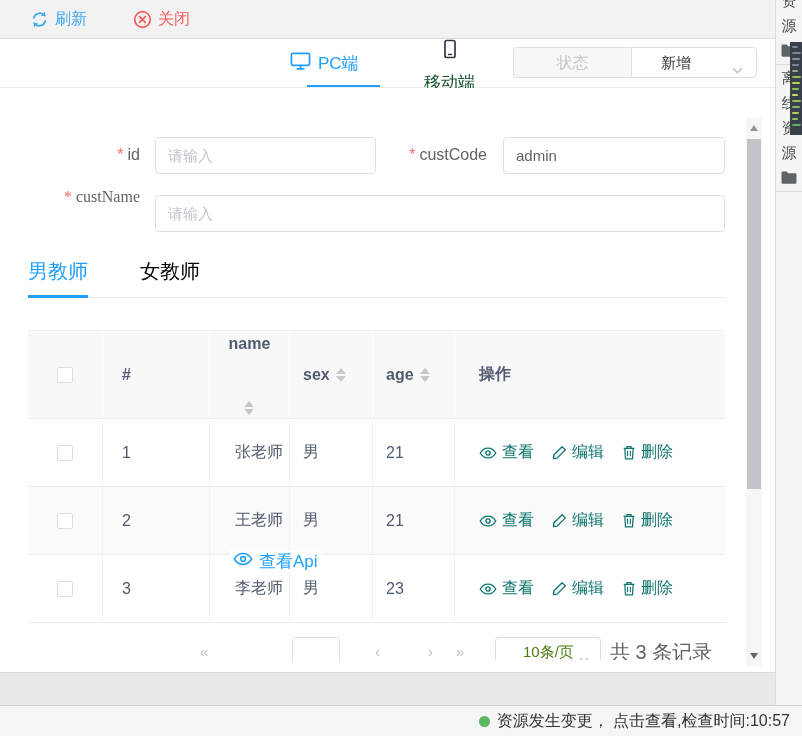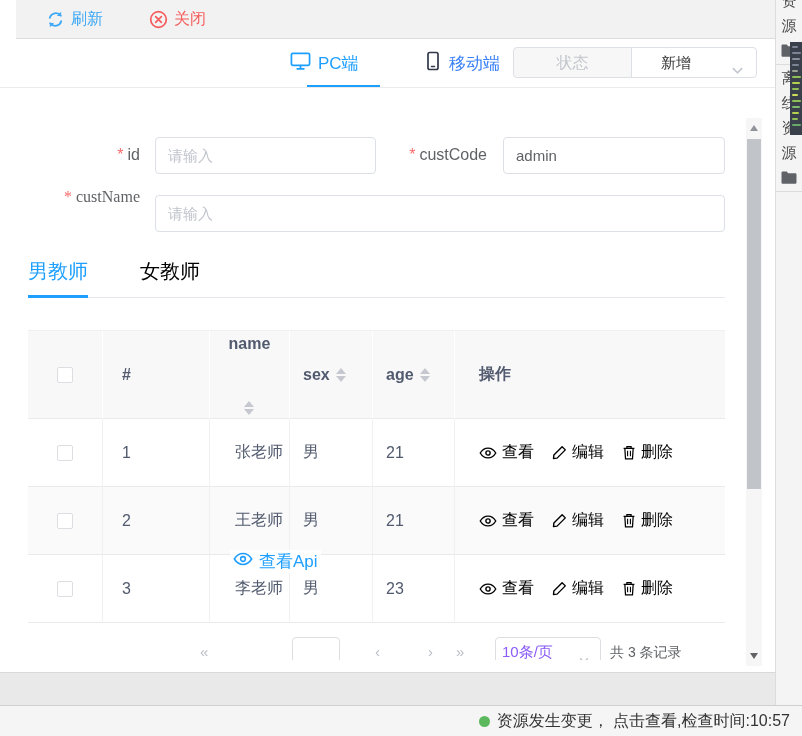--- a/index.html
+++ b/index.html
@@ -1,31 +1,31 @@
 <!DOCTYPE html>
 <html><head>
 <meta charset="utf-8">
 <style>
   * { box-sizing: border-box; margin: 0; padding: 0; }
   html,body { width:802px; height:736px; }
   body { font-family:"Liberation Sans","DejaVu Sans",sans-serif; background:#fff; overflow:hidden; }
   #screen { position:relative; width:802px; height:736px; overflow:hidden; background:#fff; }
 
   
-  .toolbar { position:absolute; left:16px; top:0; width:775px; height:39px; background:#f2f2f2; border-bottom:1px solid #dcdcdc; display:flex; align-items:center; padding-left:30px; }
+  .toolbar { position:absolute; left:0; top:0; width:775px; height:39px; background:#f2f2f2; border-bottom:1px solid #dcdcdc; display:flex; align-items:center; padding-left:30px; }
   .tool-item { display:flex; align-items:center; gap:6px; font-size:16px; cursor:pointer; }
   .tool-item.refresh { color:#3da8f5; }
   .tool-item.close { color:#f65b5b; margin-left:46px; }
   .tool-item svg { display:block; }
 
   
   .devicebar { position:absolute; left:0; top:39px; width:775px; height:49px; background:#fff; border-bottom:1px solid #ebebeb; }
   .dev-tab { position:absolute; top:0; height:48px; display:flex; align-items:center; gap:7px; font-size:17px; cursor:pointer; }
   .dev-tab.pc { left:290px; color:#1e9fff; }
-  .dev-tab.mobile { left:424px; color:#3b82f6; }
+  .dev-tab.mobile { left:424px; color:#14532d;flex-direction:column; }
   .dev-underline { position:absolute; left:307px; bottom:0; width:73px; height:2px; background:#1e9fff; }
   .status-btn { position:absolute; left:513px; top:8px; width:119px; height:31px; background:#f7f7f7; border:1px solid #dcdfe6; border-radius:4px 0 0 4px; color:#c3c6cc; font-size:16px; text-align:center; line-height:29px; cursor:not-allowed; }
   .add-select { position:absolute; left:631px; top:8px; width:126px; height:31px; background:#fff; border:1px solid #dcdfe6; border-radius:0 4px 4px 0; color:#333; font-size:15px; line-height:29px; padding-left:29px; cursor:pointer; }
   .add-select .chev { position:absolute; right:12px; top:9px; color:#c0c4cc; }
 
   
   .content { position:absolute; left:0; top:88px; width:775px; height:584px; background:#fff; overflow:hidden; }
 
   
   .f-label { position:absolute; font-size:16px; color:#606266; text-align:right; }
@@ -55,31 +55,31 @@
   .c4 { width:82px; padding-left:13px; }
   .c5 { width:270px; padding-left:24px; border-right:none !important; }
   .tbl-head .c2 { padding-left:0; justify-content:center; }
   .chk { width:16px; height:16px; border:1px solid #dcdee2; border-radius:2px; background:#fff; cursor:pointer; }
   .sort { display:inline-flex; flex-direction:column; align-items:center; margin-left:6px; cursor:pointer; }
   .sort i { display:block; width:0; height:0; border-left:5px solid transparent; border-right:5px solid transparent; }
   .sort .up { border-bottom:6px solid #c5c8ce; margin-bottom:2px; }
   .sort .dn { border-top:6px solid #c5c8ce; }
   .name-head { display:flex; flex-direction:column; align-items:center;gap:45px; }
   .name-head .sort { margin:3px 0 0 0; }
-  .act { display:inline-flex; align-items:center; gap:5px; color:#000000; font-size:16px; cursor:pointer; margin-right:18px; }
+  .act { display:inline-flex; align-items:center; gap:5px; color:#0f766e; font-size:16px; cursor:pointer; margin-right:18px; }
   .act svg { display:block; }
 
   
   .pag-clip { position:absolute; left:0; top:549px; width:775px; height:23px; overflow:hidden; }
   .pag-item { position:absolute; top:0; }
   .pg-arrow { color:#b9bec7; font-size:15px; letter-spacing:-2px; line-height:30px; cursor:pointer; }
   .pg-box { width:48px; height:30px; border:1px solid #dcdee2; border-radius:4px; background:#fff; text-align:center; line-height:28px; font-size:15px; color:#515a6e; cursor:pointer; }
-  .pg-select { width:106px; height:30px; border:1px solid #dcdee2; border-radius:4px; background:#fff; font-size:15px; color:#8b5cf6; line-height:28px; padding-left:6px; cursor:pointer; position:relative; }
+  .pg-select { width:106px; height:30px; border:1px solid #dcdee2; border-radius:4px; background:#fff; font-size:15px; color:#4d7c0f; line-height:28px; padding-left:27px; cursor:pointer; position:relative; }
   .pg-select .chev { position:absolute; right:10px; top:9px; color:#c0c4cc; }
-  .pg-total { font-size:14px; color:#606266; line-height:30px; }
+  .pg-total { font-size:20px; color:#606266; line-height:30px; }
   .viewapi { position:absolute; left:230px; top:462px; z-index:6; display:flex; align-items:center; gap:6px; color:#1e9fff; font-size:17px; background:rgba(255,255,255,.85); padding:0 3px; cursor:pointer; }
 
   
   .vscroll { position:absolute; left:746px; top:30px; width:16px; height:548px; background:#f6f6f6; }
   .vscroll .arr { position:absolute; left:4px; width:0; height:0; border-left:4px solid transparent; border-right:4px solid transparent; cursor:pointer; }
   .vscroll .arr.up { top:7px; border-bottom:6px solid #909399; }
   .vscroll .arr.dn { bottom:7px; border-top:6px solid #606266; }
   .vscroll .thumb { position:absolute; left:1px; top:21px; width:14px; height:350px; background:#c1c4c9; cursor:pointer; }
 
   

